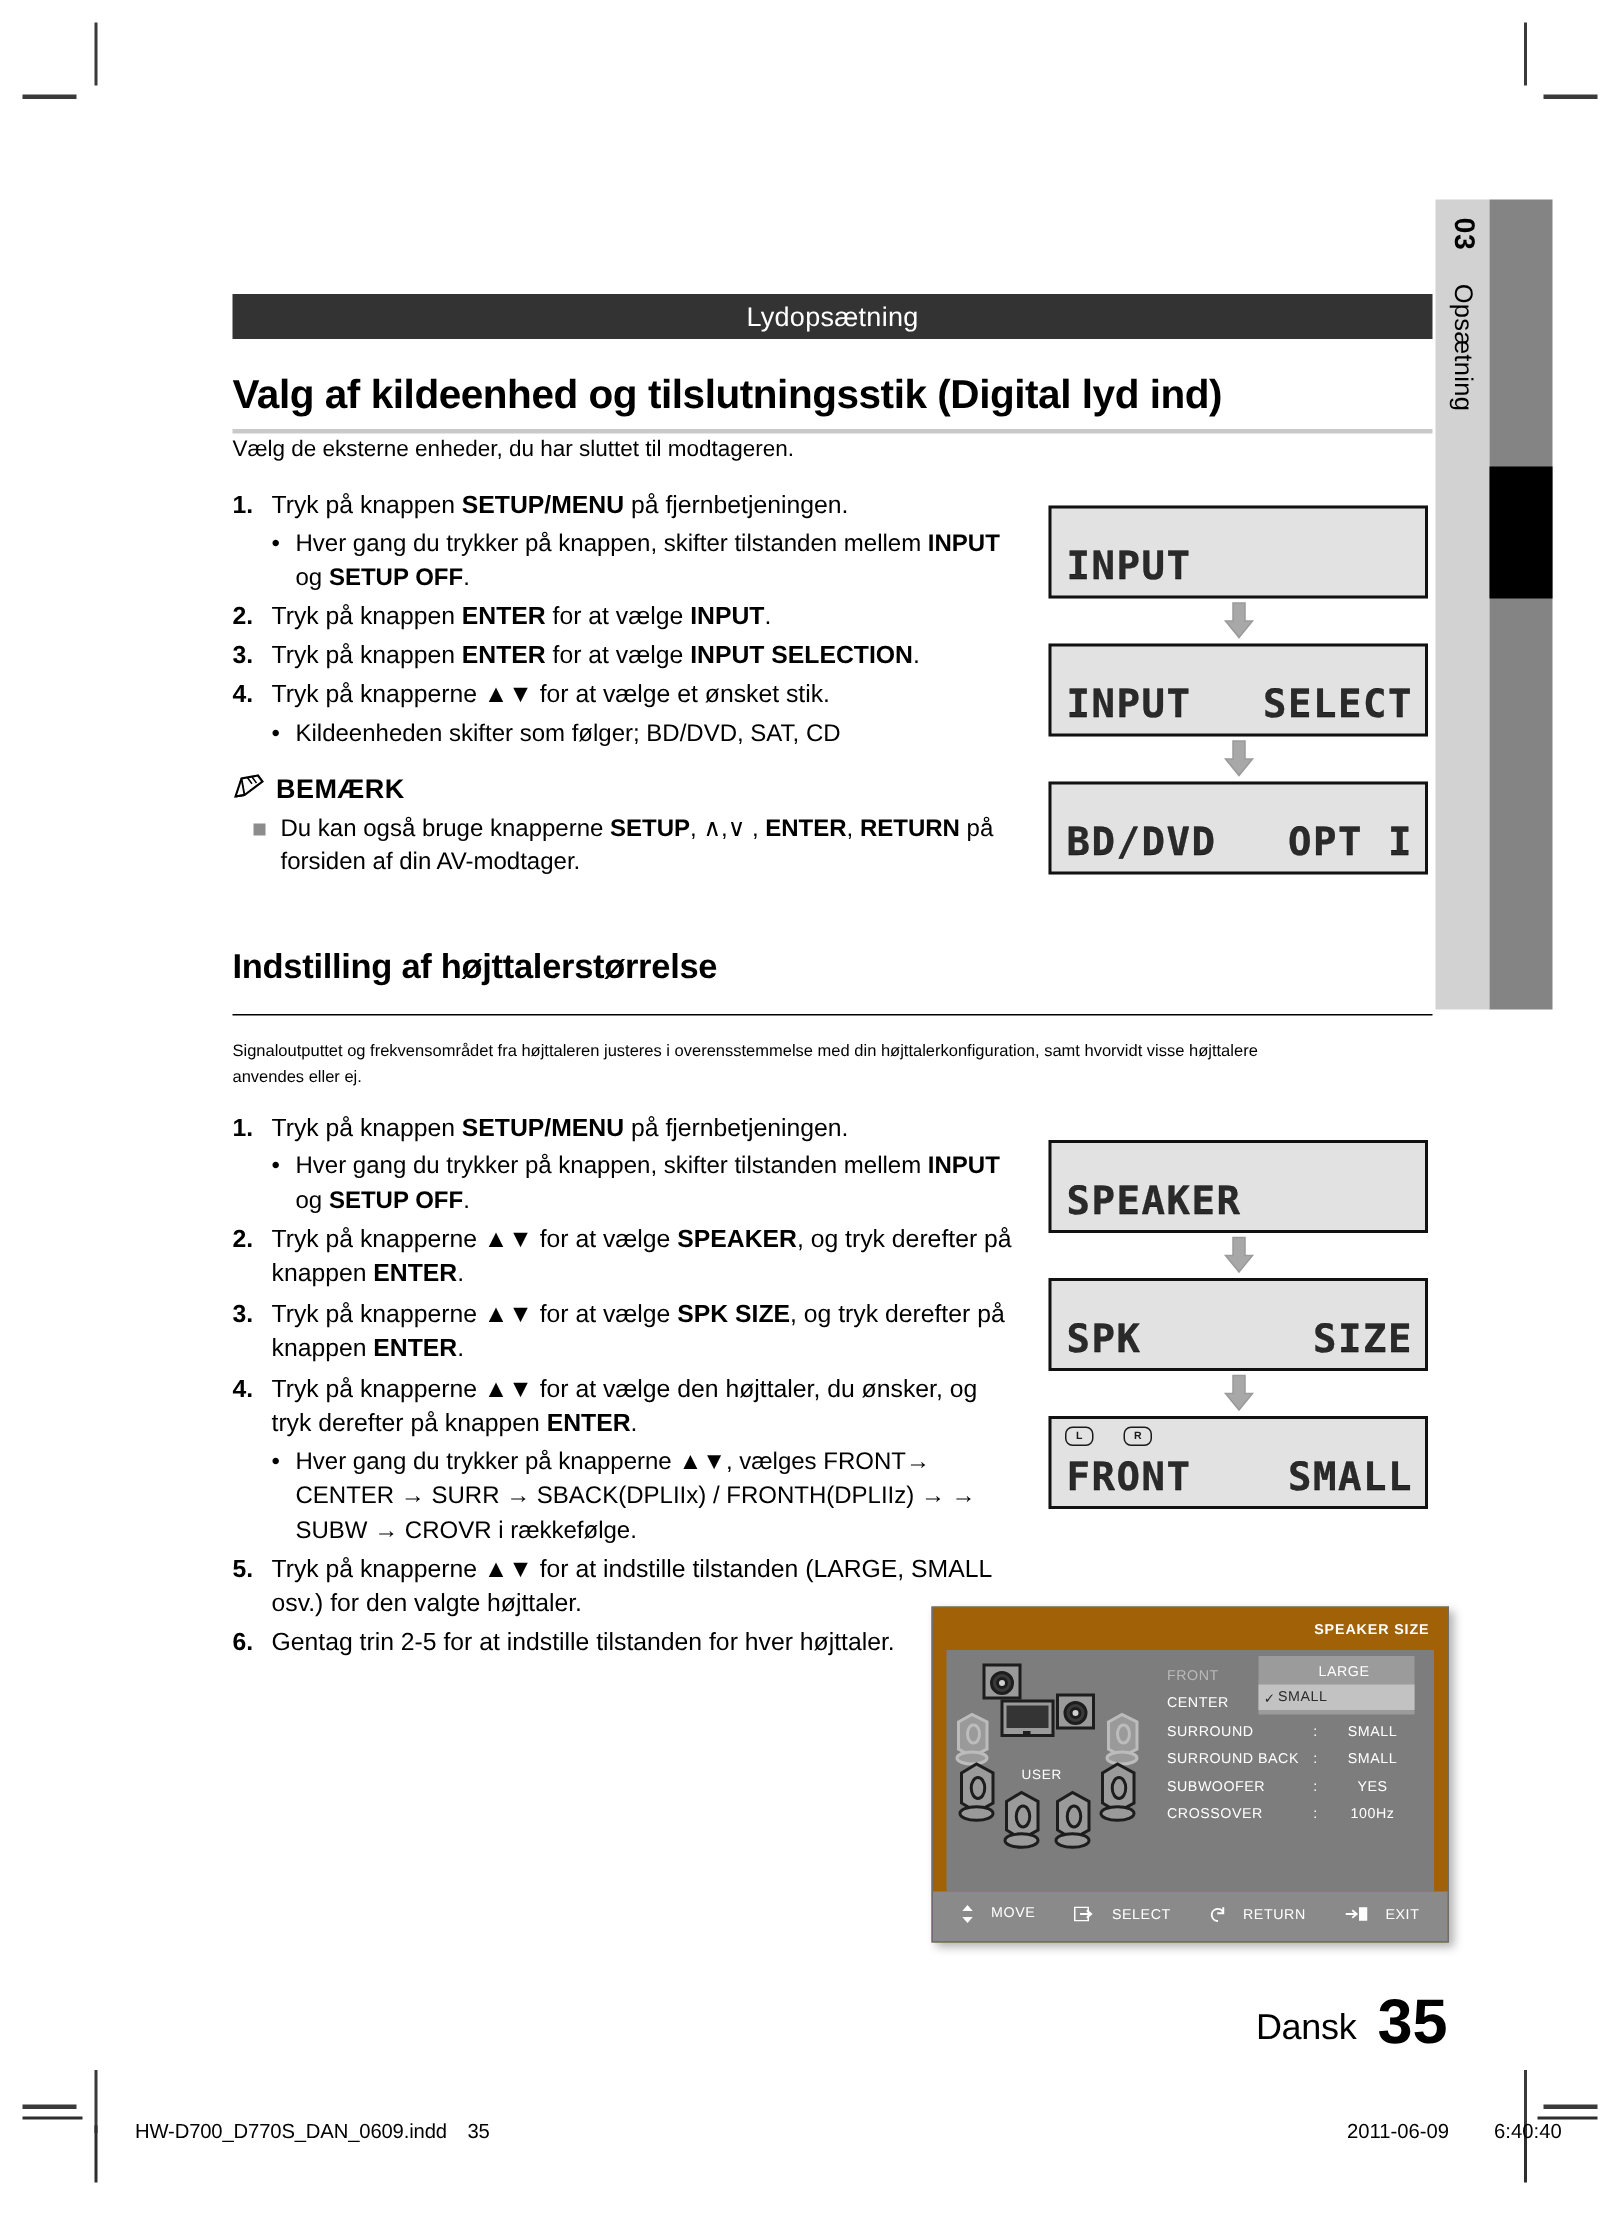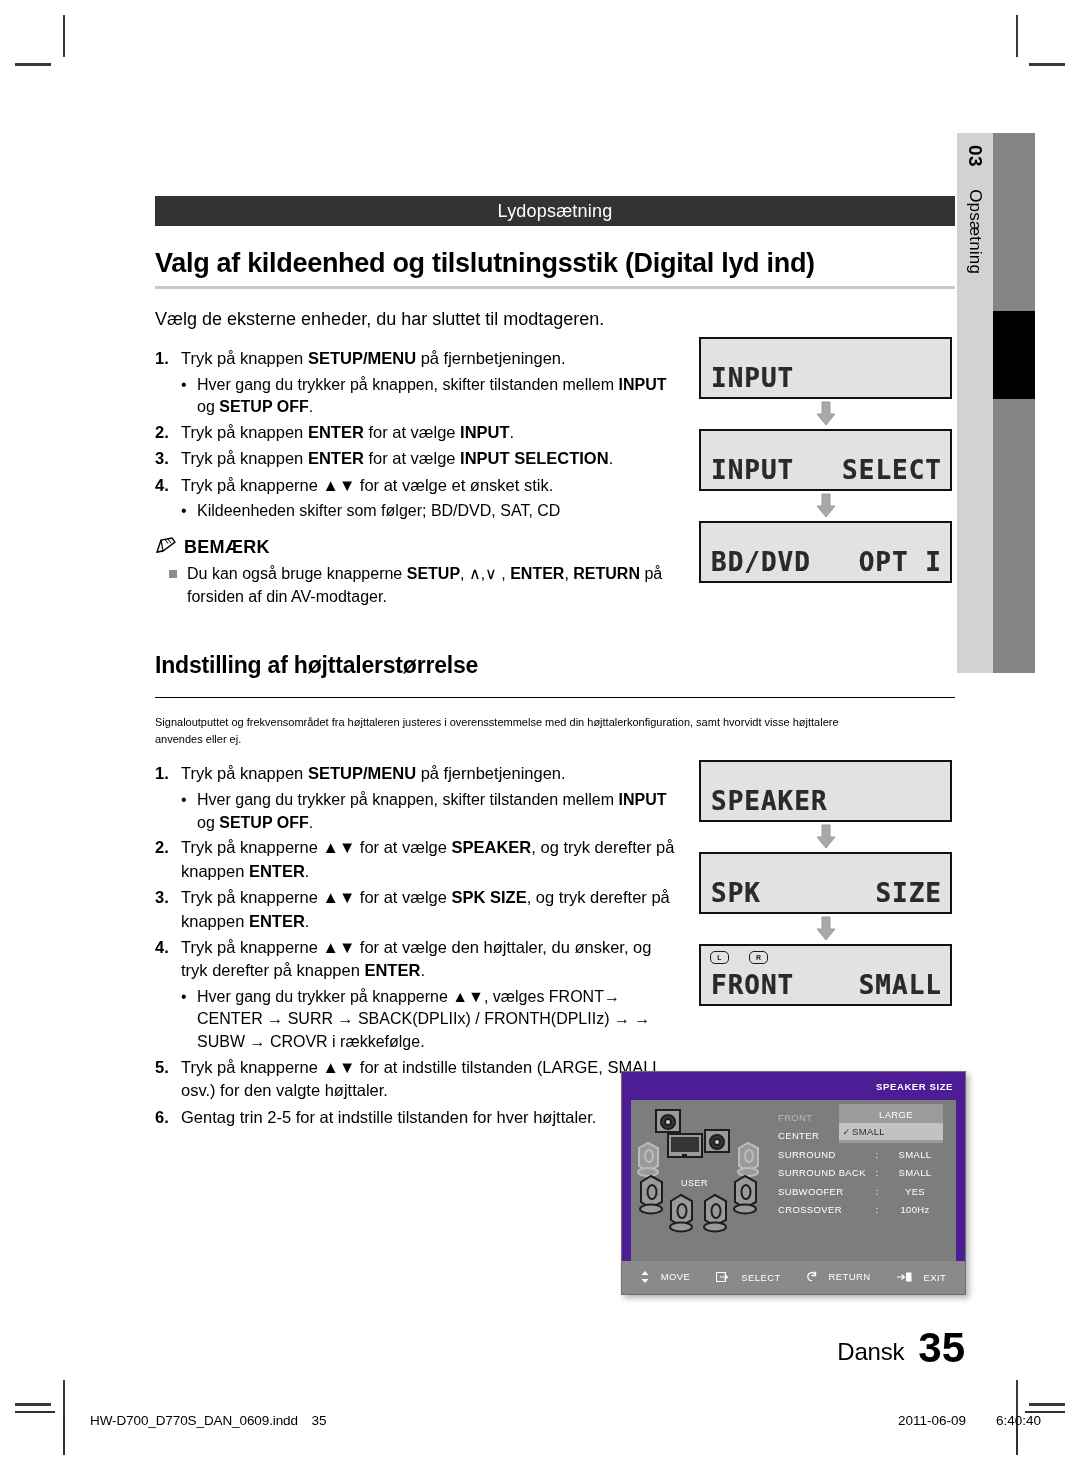--- a/index.html
+++ b/index.html
@@ -38,21 +38,21 @@
 
   .h1{
     font-size:27px;font-weight:bold;letter-spacing:-0.3px;
     margin-top:22px;padding-bottom:7px;border-bottom:3px solid #c9c9c9;
     white-space:nowrap;
   }
   .h2{
     font-size:23px;font-weight:bold;letter-spacing:-0.2px;
     padding-bottom:18px;border-bottom:1px solid #000000;white-space:nowrap;
   }
-  .intro{font-size:18px;line-height:1.45;margin-top:17px;}
+  .intro{font-size:15px;line-height:1.45;}
   .intro2{font-size:11px;line-height:1.5;margin-top:16px;width:715px;}
 
   .steps{margin-top:15px;width:520px;}
   .step{display:flex;font-size:16.5px;line-height:1.42;margin-bottom:3px;}
   .step .num{font-weight:bold;width:26px;flex:0 0 26px;}
   .step .txt{flex:1;}
   .sub{display:flex;font-size:16px;line-height:1.42;margin-left:26px;margin-bottom:2px;}
   .sub .dot{width:16px;flex:0 0 16px;}
   .sub .txt{flex:1;}
   b{font-weight:bold;}
@@ -82,21 +82,21 @@
     display:inline-block;min-width:17px;height:11px;border:1.5px solid #1a1a1a;
     border-radius:5px;font-size:7px;line-height:11px;text-align:center;
     font-weight:bold;color:#1a1a1a;background:#e2e2e2;
   }
   .arrow-dn{width:253px;height:30px;display:flex;align-items:center;justify-content:center;}
   .arrow-dn svg{display:block;}
 
   
   #osd{
     position:absolute;left:621px;top:1071px;width:345px;height:224px;
-    background:#4c1d95;border:1px solid #6e6e6e;box-sizing:border-box;
+    background:#a16207;border:1px solid #6e6e6e;box-sizing:border-box;
     color:#fff;font-size:9px;
     box-shadow:3px 3px 6px rgba(0,0,0,.30);
   }
   #osd .osd-title{
     position:absolute;right:12px;top:9px;font-size:9.5px;letter-spacing:.6px;font-weight:bold;color:#fff;
   }
   #osd .osd-body{position:absolute;left:9px;top:28px;right:9px;bottom:33px;background:#7d7d7d;}
   #osd .osd-foot{
     position:absolute;left:0;right:0;bottom:0;height:33px;background:#8a8a8a;
     display:flex;align-items:center;justify-content:center;gap:26px;

